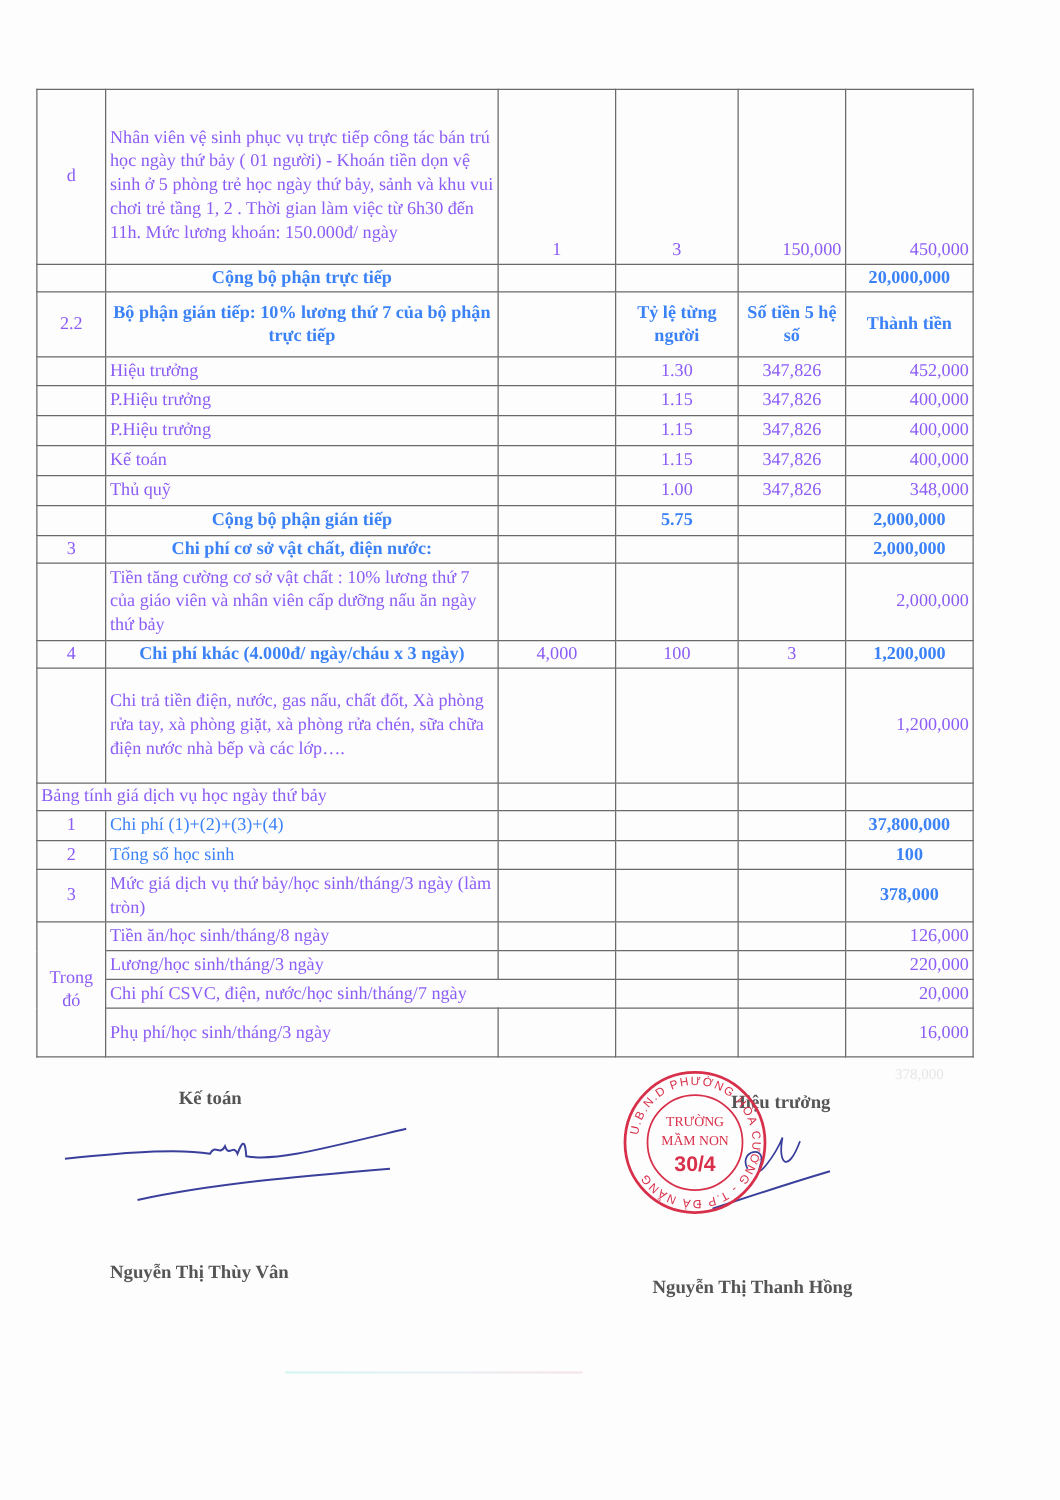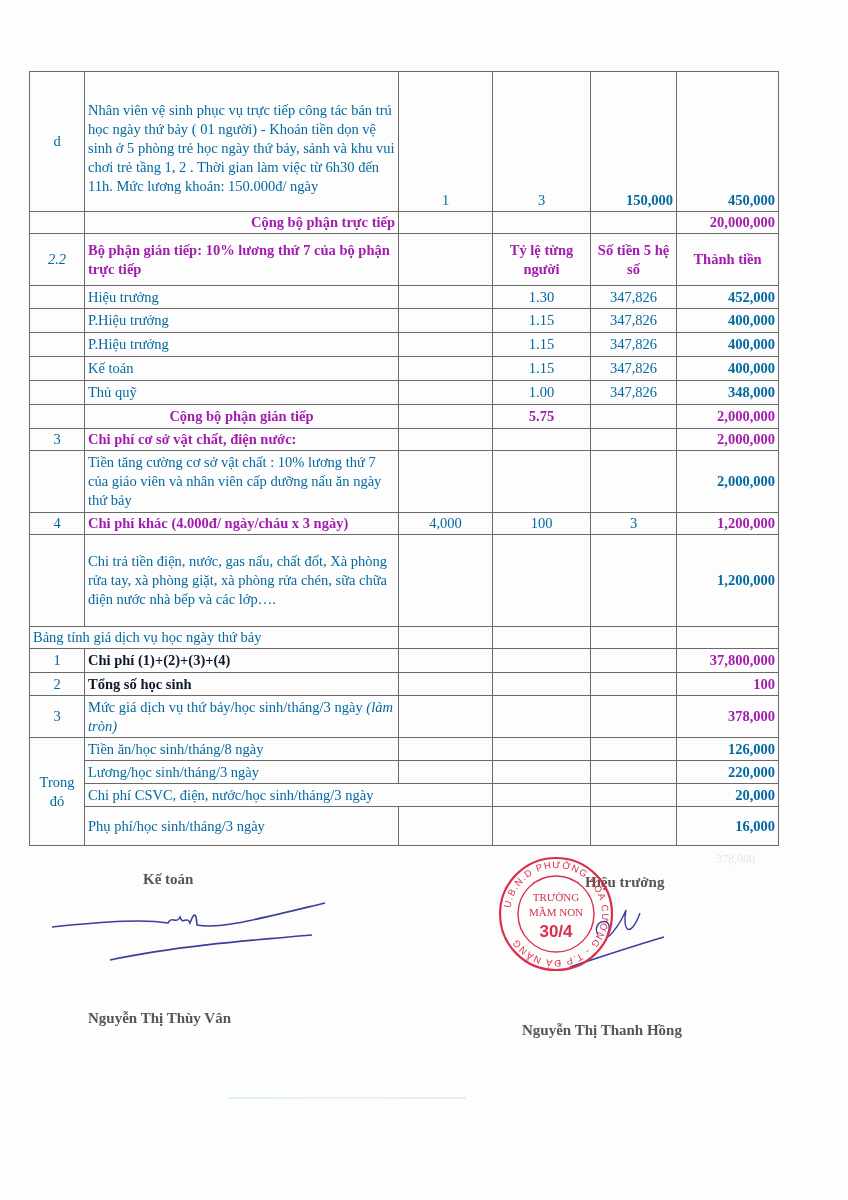--- a/index.html
+++ b/index.html
@@ -3,25 +3,25 @@
 <meta charset="utf-8">
 <style>
   html, body { margin:0; padding:0; background:#fdfdfd; }
   body { width:848px; height:1200px; position:relative; overflow:hidden;
          font-family:"Liberation Serif","DejaVu Serif",serif; color:#555; }
   table.main { position:absolute; left:29px; top:71px; border-collapse:collapse; table-layout:fixed;
                width:749px; font-size:14.5px; line-height:19px; }
   table.main td { border:1px solid #6a6a6a; padding:1px 3px; vertical-align:middle; }
   col.c0 { width:55px; } col.c1 { width:314px; } col.c2 { width:94px; }
   col.c3 { width:98px; } col.c4 { width:86px; } col.c5 { width:102px; }
-  .ctr { text-align:center; } .rt { text-align:right;font-weight:bold; } .b { font-weight:bold; color:#a21caf; }
-  .it { font-style:italic; }
+  .ctr { text-align:center; } .rt { text-align:right; } .b { font-weight:bold; color:#3b82f6;text-align:center; }
+  .it { }
   .bot { vertical-align:bottom !important; }
-  .light { color:#0369a1; }
-  .purple { color:#0f172a;font-weight:bold; }
+  .light { color:#8b5cf6; }
+  .purple { color:#3b82f6; }
   .sig { position:absolute; font-size:15px; font-weight:bold; color:#555; }
   .stamp { position:absolute; left:497px; top:855px; width:118px; height:118px; }
   .ghost { position:absolute; left:716px; top:852px; font-size:12px; color:#e6e6e6; }
   .faint-line { position:absolute; left:228px; top:1097px; width:238px; height:2px;
                 background:linear-gradient(90deg,#d8f6f3,#eaf2f6,#f6e6ea); }
 </style>
 </head>
 <body>
 
 <table class="main">
@@ -178,21 +178,21 @@
       <td class="rt light">126,000</td>
     </tr>
     <tr style="height:23px">
       <td class="light">Lương/học sinh/tháng/3 ngày</td>
       <td></td>
         <td></td>
         <td></td>
       <td class="rt light">220,000</td>
     </tr>
     <tr style="height:23px">
-      <td colspan="2" class="light" style="white-space:nowrap">Chi phí CSVC, điện, nước/học sinh/tháng/3 ngày</td>
+      <td colspan="2" class="light" style="white-space:nowrap">Chi phí CSVC, điện, nước/học sinh/tháng/7 ngày</td>
       <td></td>
         <td></td>
       <td class="rt light">20,000</td>
     </tr>
     <tr style="height:39px">
       <td class="light">Phụ phí/học sinh/tháng/3 ngày</td>
       <td></td>
         <td></td>
         <td></td>
       <td class="rt light">16,000</td>

